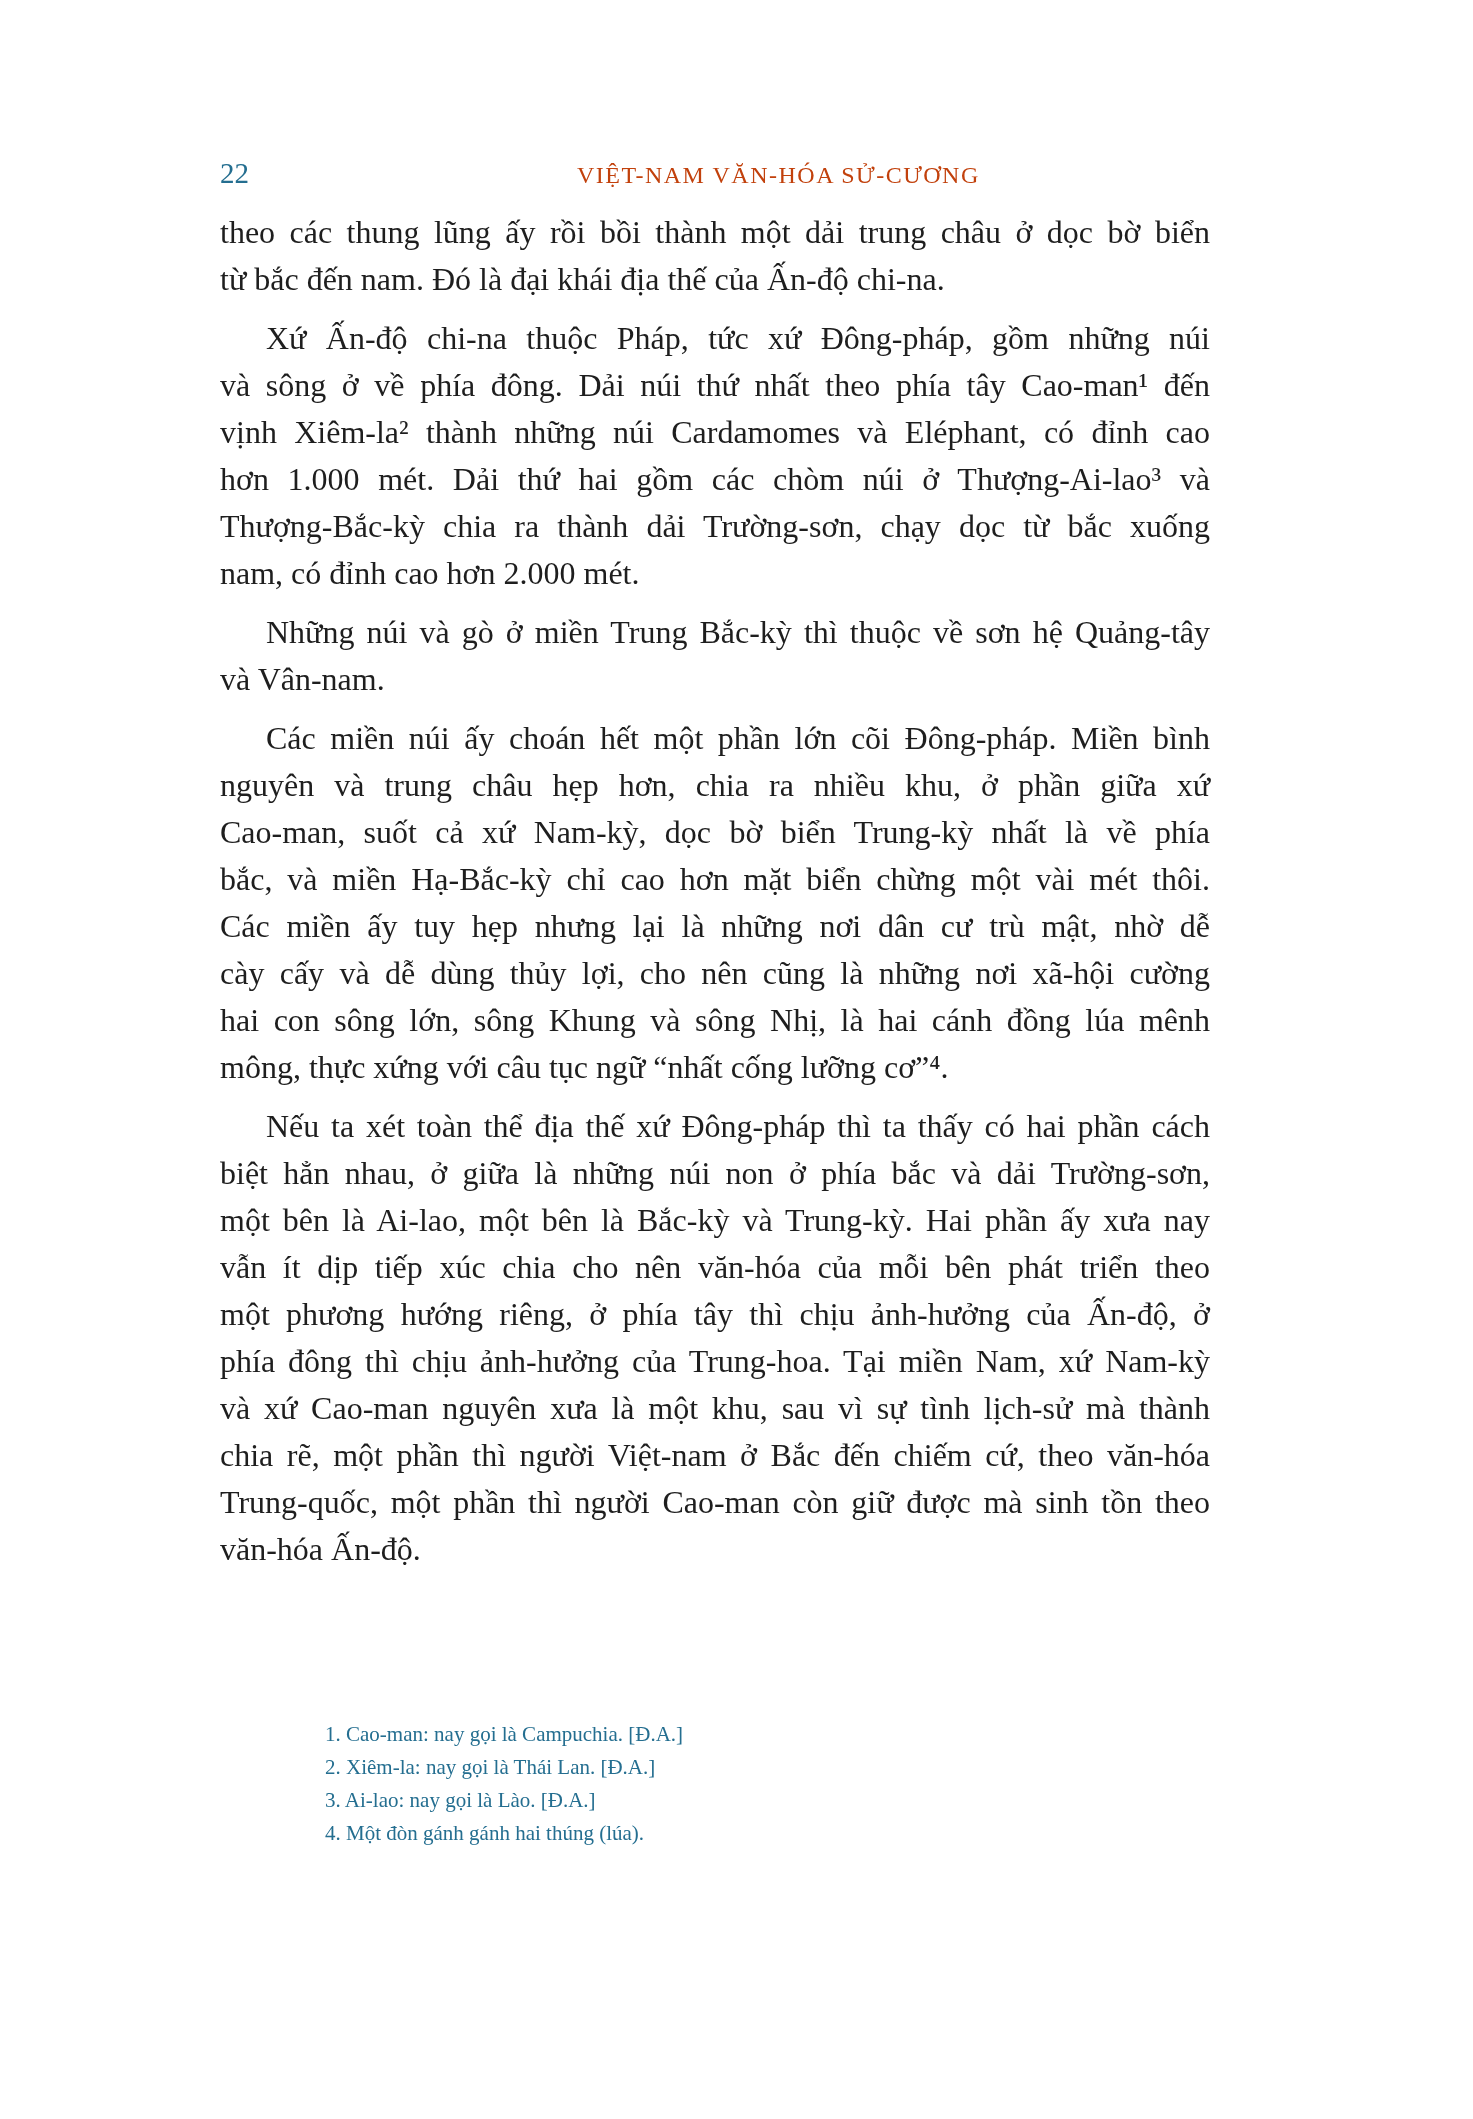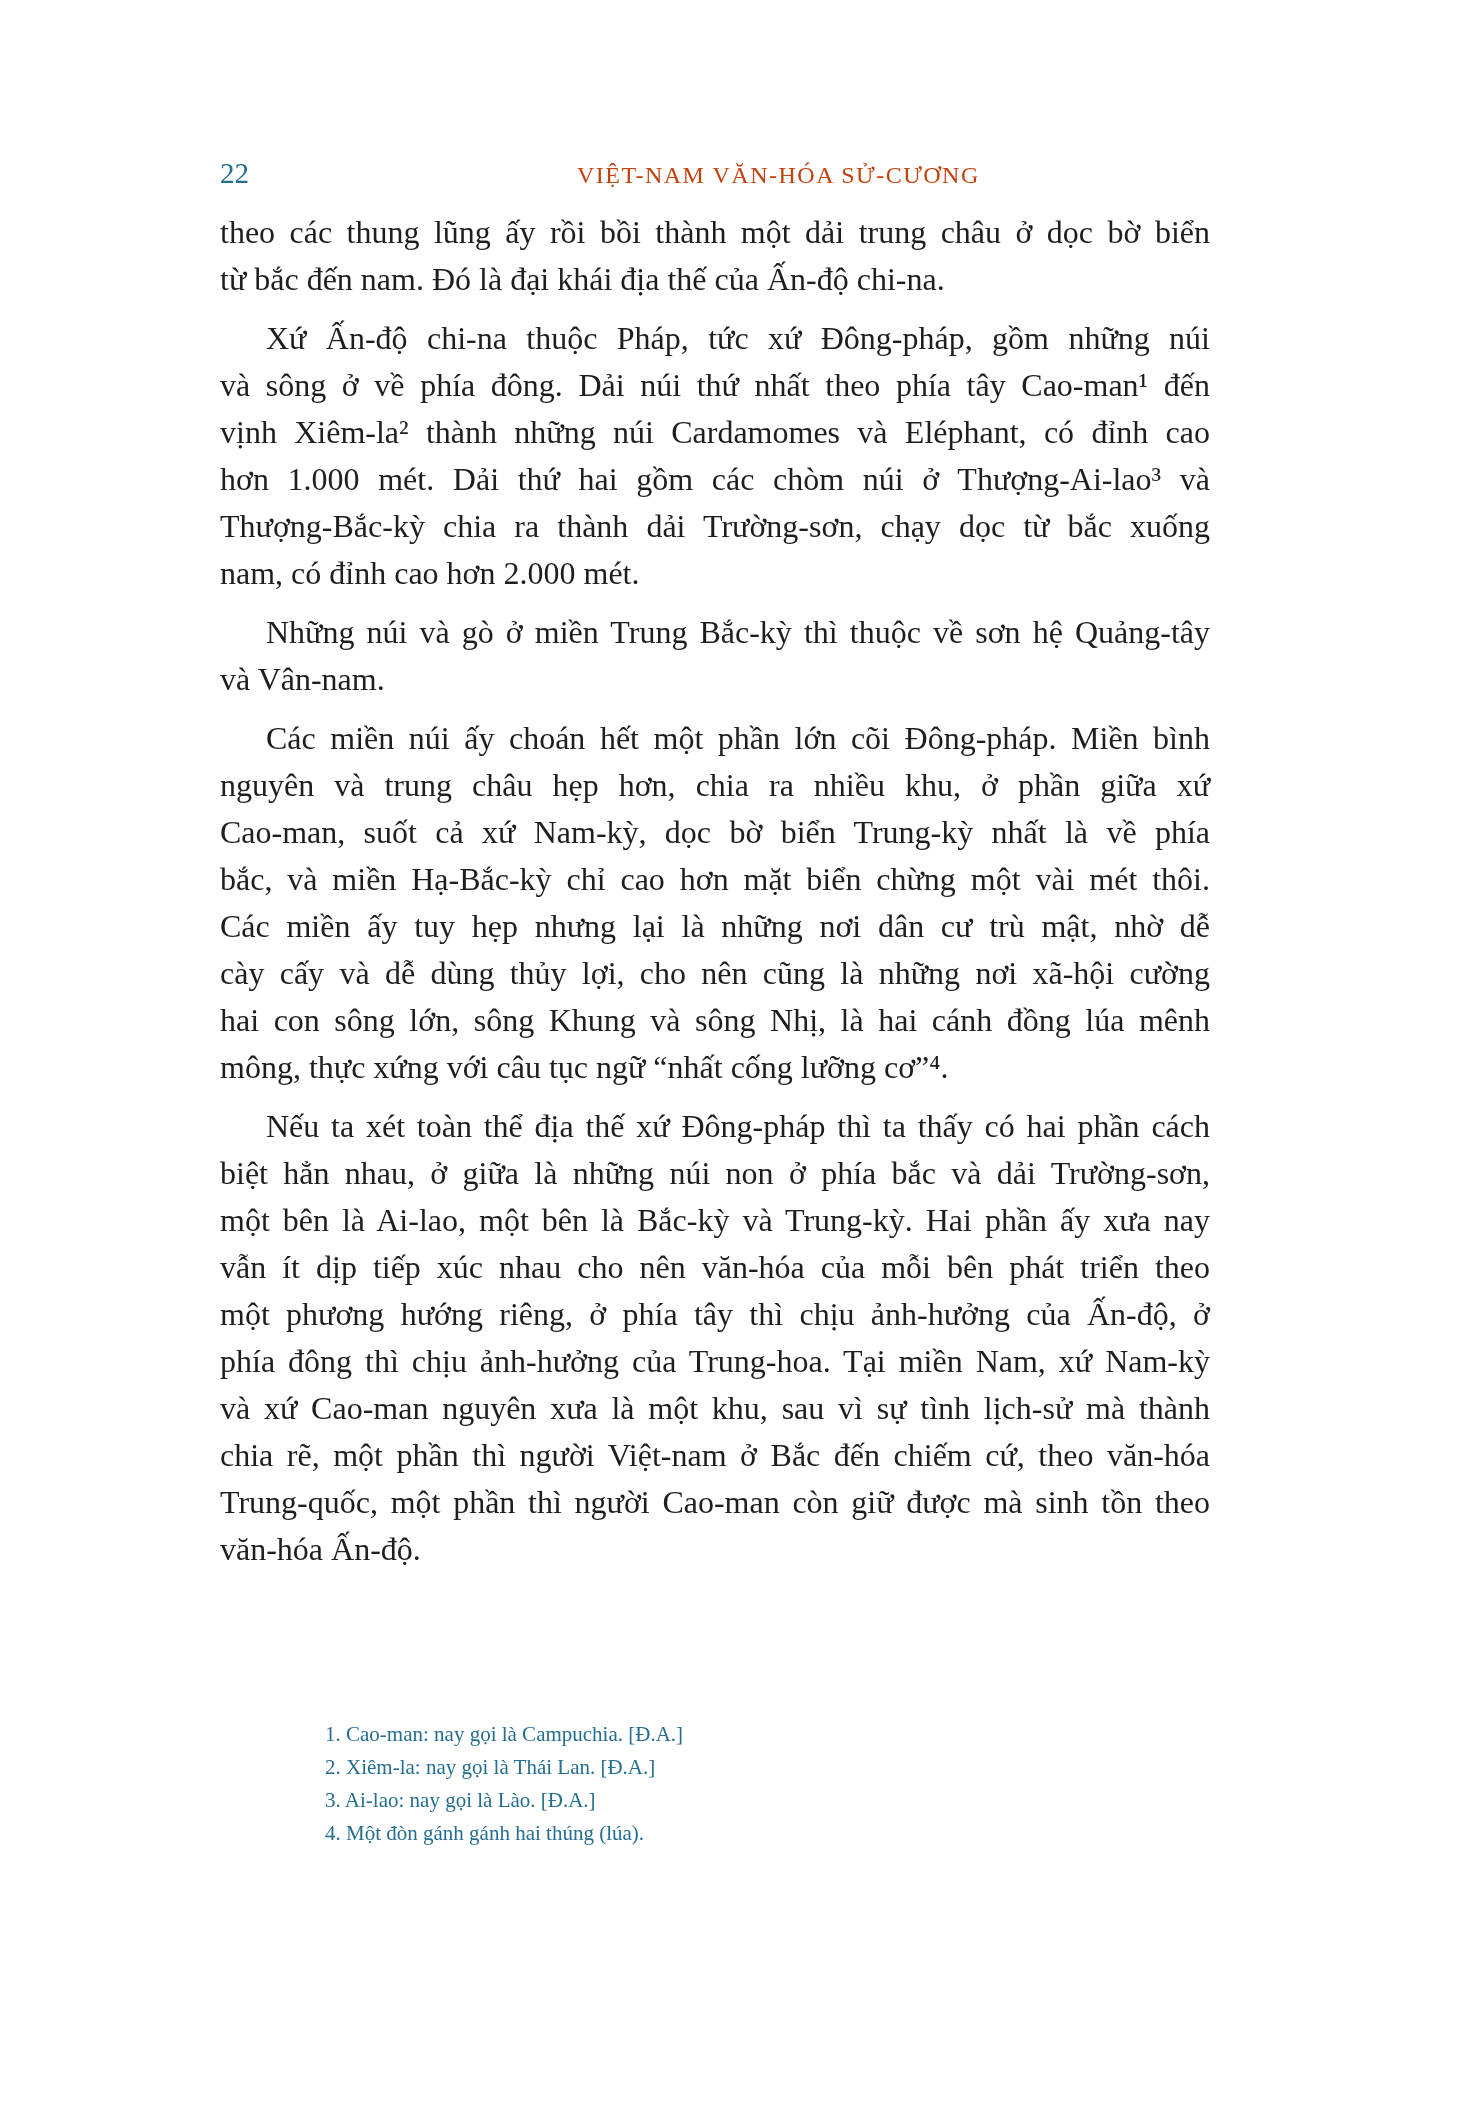--- a/index.html
+++ b/index.html
@@ -91,21 +91,21 @@
         <div class="line">bắc, và miền Hạ-Bắc-kỳ chỉ cao hơn mặt biển chừng một vài mét thôi.</div>
         <div class="line">Các miền ấy tuy hẹp nhưng lại là những nơi dân cư trù mật, nhờ dễ</div>
         <div class="line">cày cấy và dễ dùng thủy lợi, cho nên cũng là những nơi xã-hội cường</div>
         <div class="line">hai con sông lớn, sông Khung và sông Nhị, là hai cánh đồng lúa mênh</div>
         <div class="line last">mông, thực xứng với câu tục ngữ “nhất cống lưỡng cơ”⁴.</div>
       </div>
       <div class="para">
         <div class="line indent">Nếu ta xét toàn thể địa thế xứ Đông-pháp thì ta thấy có hai phần cách</div>
         <div class="line">biệt hẳn nhau, ở giữa là những núi non ở phía bắc và dải Trường-sơn,</div>
         <div class="line">một bên là Ai-lao, một bên là Bắc-kỳ và Trung-kỳ. Hai phần ấy xưa nay</div>
-        <div class="line">vẫn ít dịp tiếp xúc nhau cho nên văn-hóa của mỗi bên phát triển theo</div>
+        <div class="line">vẫn ít dịp tiếp xúc chia cho nên văn-hóa của mỗi bên phát triển theo</div>
         <div class="line">một phương hướng riêng, ở phía tây thì chịu ảnh-hưởng của Ấn-độ, ở</div>
         <div class="line">phía đông thì chịu ảnh-hưởng của Trung-hoa. Tại miền Nam, xứ Nam-kỳ</div>
         <div class="line">và xứ Cao-man nguyên xưa là một khu, sau vì sự tình lịch-sử mà thành</div>
         <div class="line">chia rẽ, một phần thì người Việt-nam ở Bắc đến chiếm cứ, theo văn-hóa</div>
         <div class="line">Trung-quốc, một phần thì người Cao-man còn giữ được mà sinh tồn theo</div>
         <div class="line last">văn-hóa Ấn-độ.</div>
       </div>
     </div>
   <div class="footnotes">
       <div class="footnote">1. Cao-man: nay gọi là Campuchia. [Đ.A.]</div>

